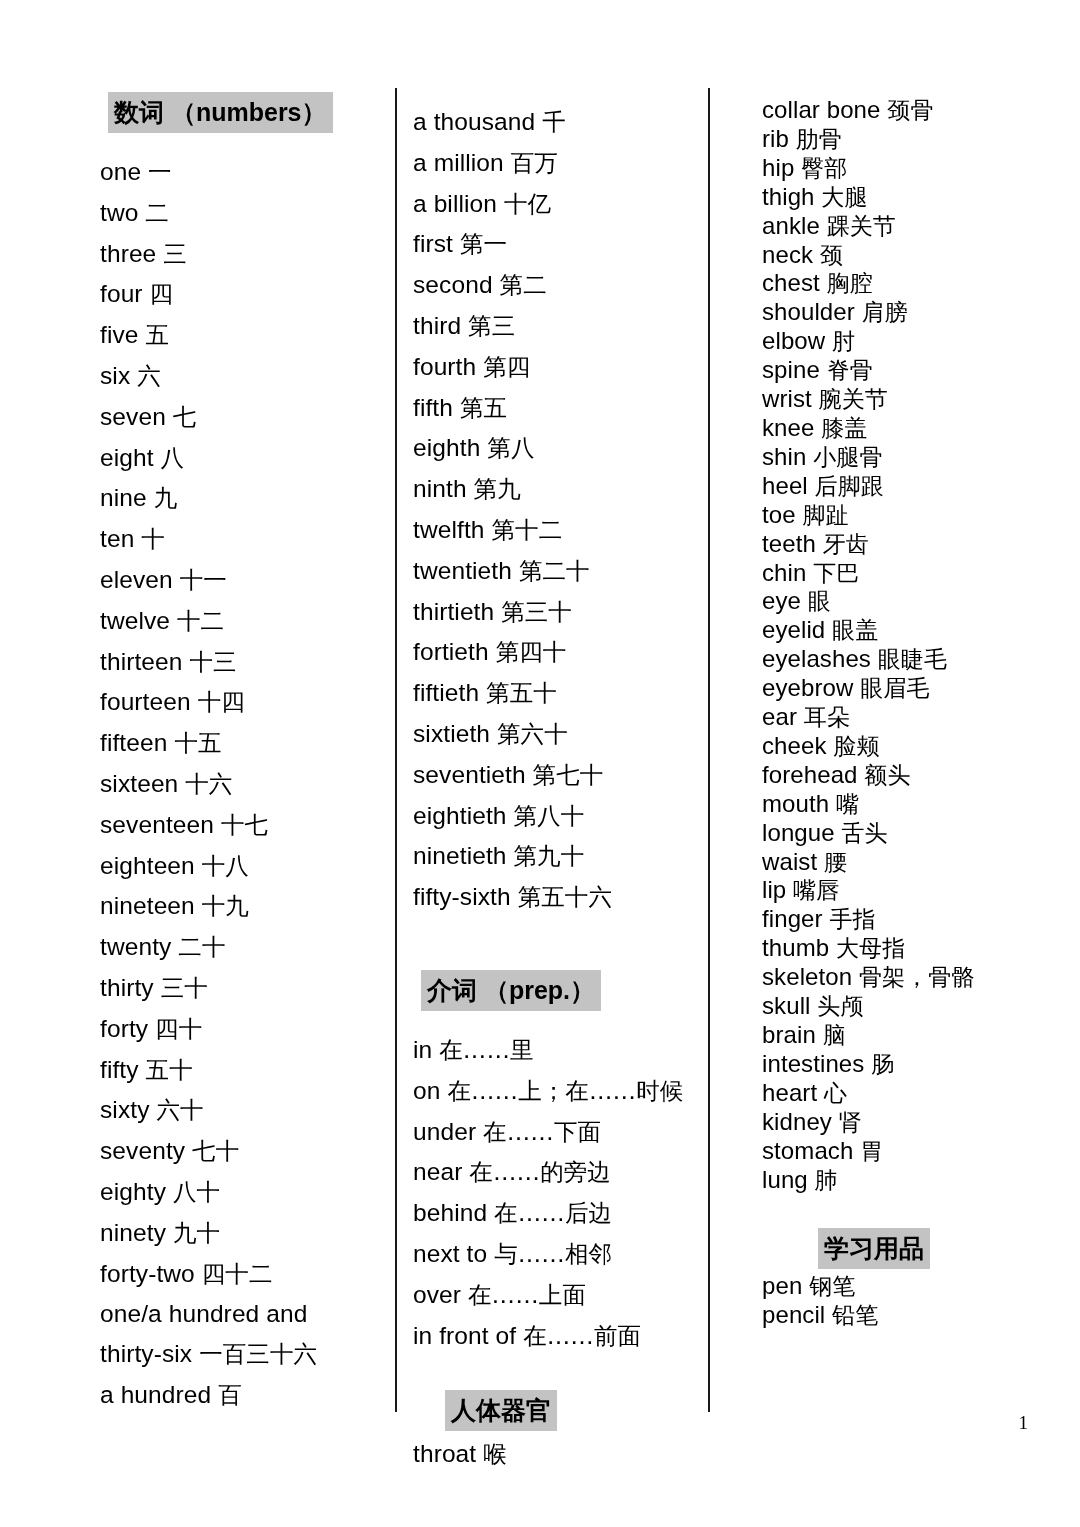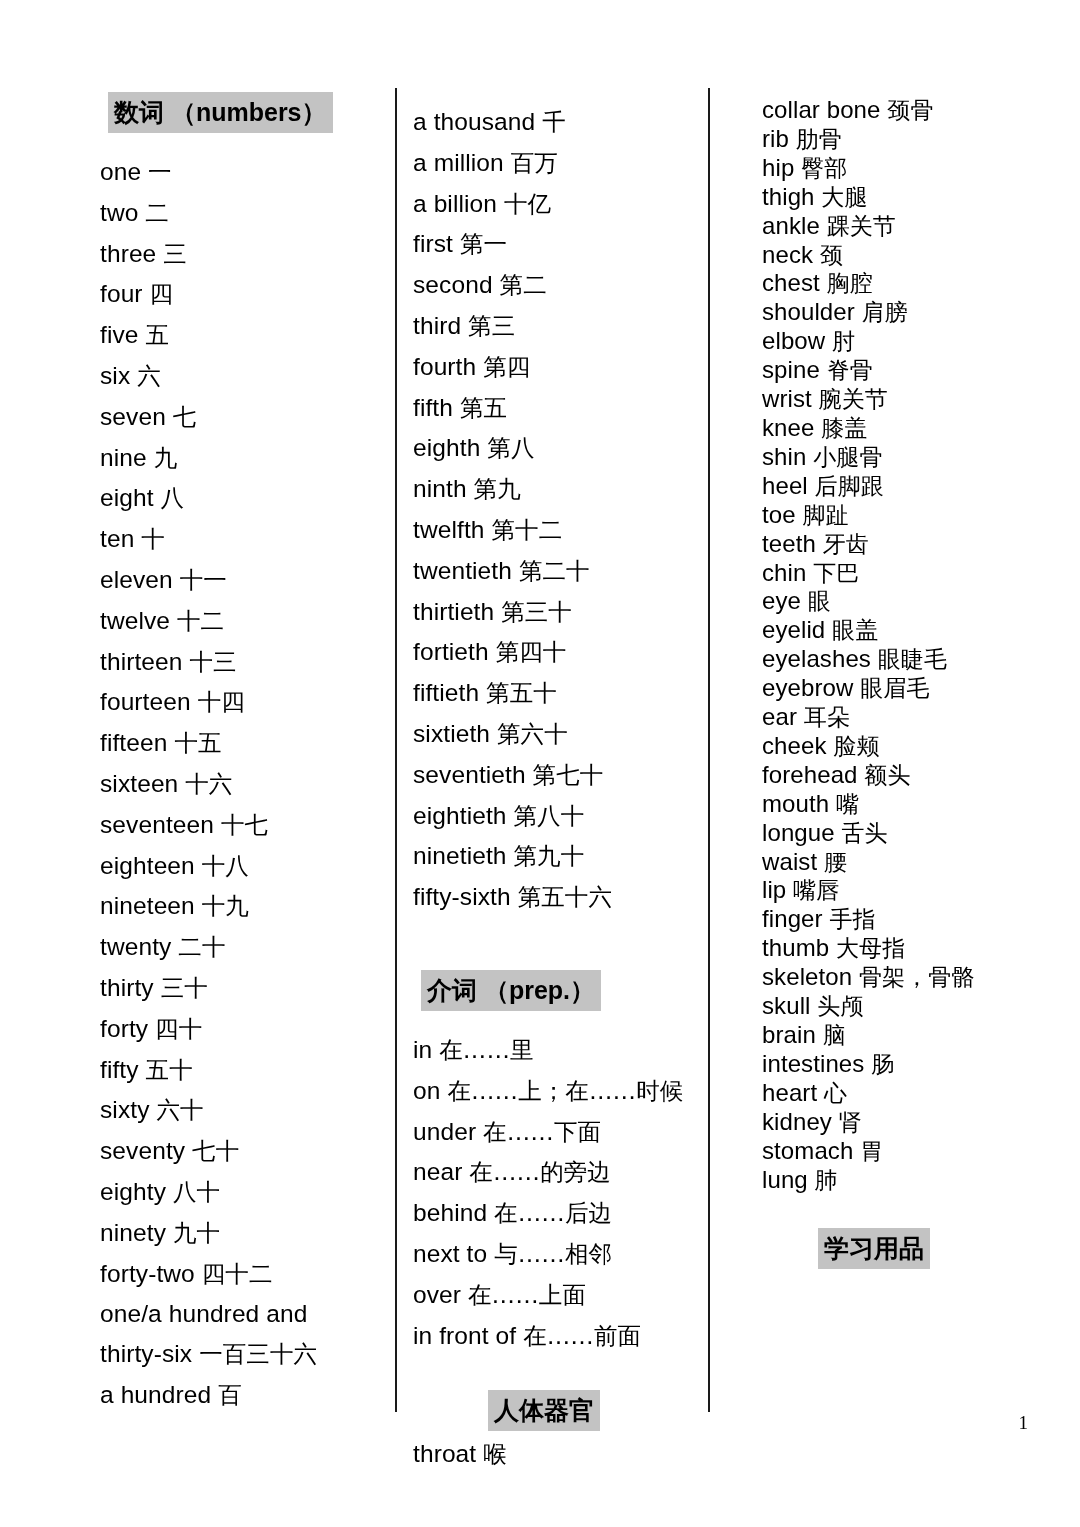--- a/index.html
+++ b/index.html
@@ -69,21 +69,21 @@
     font-size: 25px;
     line-height: 38px;
     padding: 1px 6px 2px 6px;
     white-space: nowrap;
   }
   .head-wrap {
     line-height: 40px;
   }
   .head-numbers  { margin-left: 8px; }
   .head-prep     { margin-left: 8px; }
-  .head-organs   { margin-left: 75px; }
+  .head-organs   { margin-left: 32px; }
   .head-supplies { margin-left: 56px; }
 
   .spacer-sm { height: 16px; }
   .spacer-md { height: 34px; }
   .spacer-lg { height: 52px; }
 
   .pad-top-numbers { height: 92px; }
   .pad-top-c2 { height: 102px; }
   .pad-top-c3 { height: 96px; }
 
@@ -113,22 +113,22 @@
       </div>
       <div class="spacer-sm"></div>
       <div id="c1s0">
           <div class="entry"><span>one</span><span> </span><span class="cn">一</span></div>
           <div class="entry"><span>two</span><span> </span><span class="cn">二</span></div>
           <div class="entry"><span>three</span><span> </span><span class="cn">三</span></div>
           <div class="entry"><span>four</span><span> </span><span class="cn">四</span></div>
           <div class="entry"><span>five</span><span> </span><span class="cn">五</span></div>
           <div class="entry"><span>six</span><span> </span><span class="cn">六</span></div>
           <div class="entry"><span>seven</span><span> </span><span class="cn">七</span></div>
+          <div class="entry"><span>eight</span><span> </span><span class="cn">八</span></div>
           <div class="entry"><span>nine</span><span> </span><span class="cn">九</span></div>
-          <div class="entry"><span>eight</span><span> </span><span class="cn">八</span></div>
           <div class="entry"><span>ten</span><span> </span><span class="cn">十</span></div>
           <div class="entry"><span>eleven</span><span> </span><span class="cn">十一</span></div>
           <div class="entry"><span>twelve</span><span> </span><span class="cn">十二</span></div>
           <div class="entry"><span>thirteen</span><span> </span><span class="cn">十三</span></div>
           <div class="entry"><span>fourteen</span><span> </span><span class="cn">十四</span></div>
           <div class="entry"><span>fifteen</span><span> </span><span class="cn">十五</span></div>
           <div class="entry"><span>sixteen</span><span> </span><span class="cn">十六</span></div>
           <div class="entry"><span>seventeen</span><span> </span><span class="cn">十七</span></div>
           <div class="entry"><span>eighteen</span><span> </span><span class="cn">十八</span></div>
           <div class="entry"><span>nineteen</span><span> </span><span class="cn">十九</span></div>
@@ -234,19 +234,23 @@
           <div class="entry"><span>intestines</span><span> </span><span class="cn">肠</span></div>
           <div class="entry"><span>heart</span><span> </span><span class="cn">心</span></div>
           <div class="entry"><span>kidney</span><span> </span><span class="cn">肾</span></div>
           <div class="entry"><span>stomach</span><span> </span><span class="cn">胃</span></div>
           <div class="entry"><span>lung</span><span> </span><span class="cn">肺</span></div>
         </div>
       <div class="spacer-md"></div>
       <div class="head-wrap head-supplies">
         <span class="section-head">学习用品</span>
       </div>
+      <div id="c3s1">
+          <div class="entry"><span>pen</span><span> </span><span class="cn">钢笔</span></div>
+          <div class="entry"><span>pencil</span><span> </span><span class="cn">铅笔</span></div>
+        </div>
     </div>
 
   </div>
 
   <div class="page-number">1</div>
 
 </div>
 
 </body></html>

